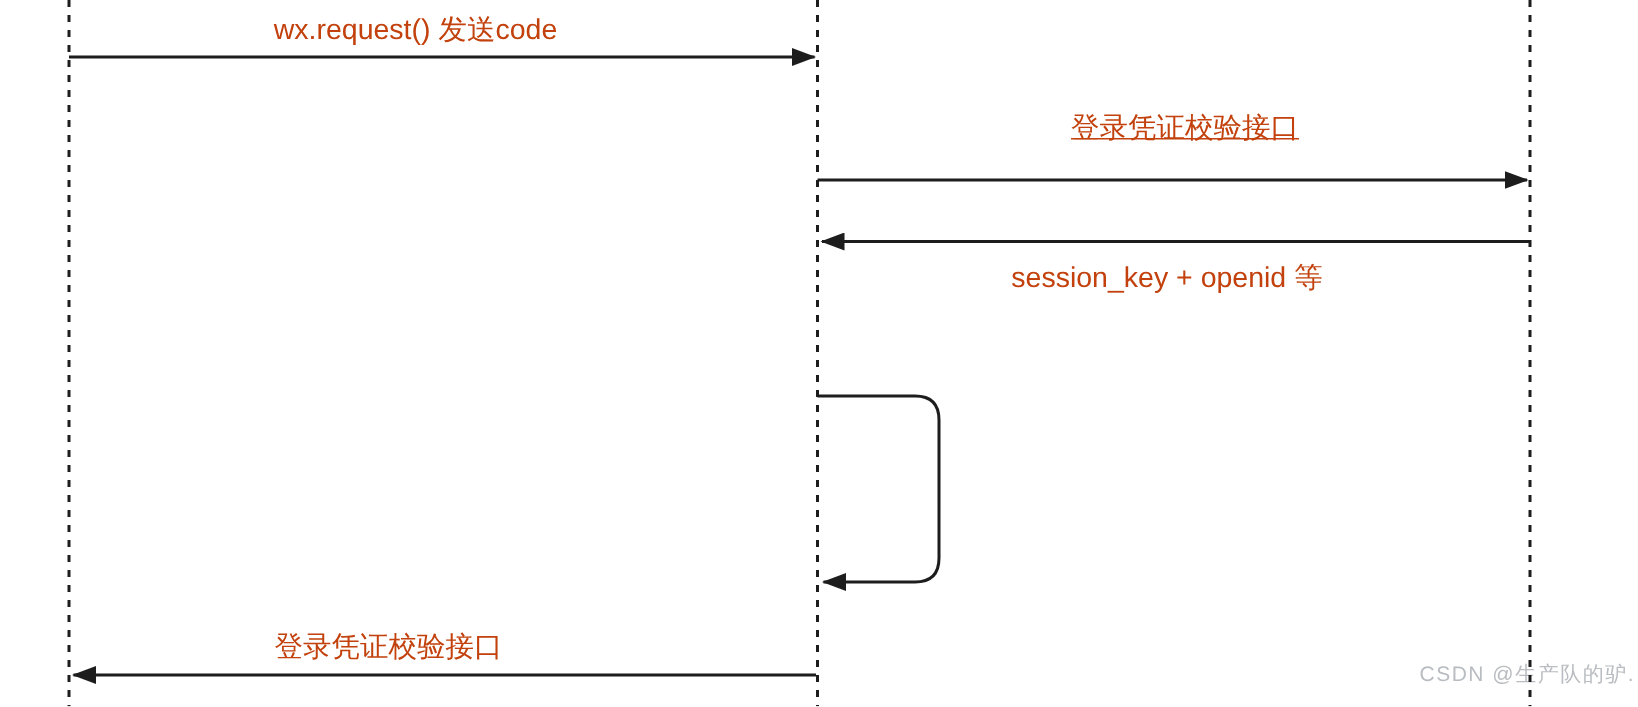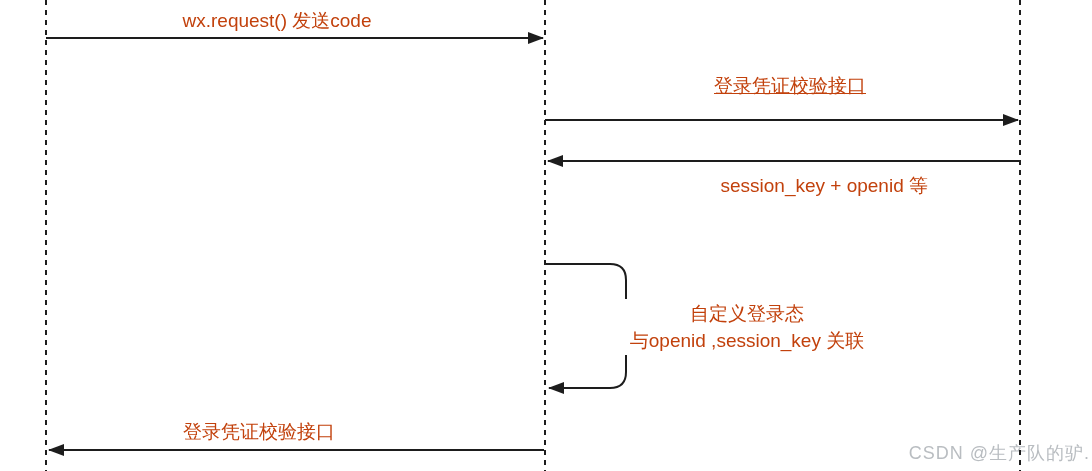--- a/index.html
+++ b/index.html
@@ -49,21 +49,21 @@
   }
   .msg-label.boxed {
     background: #ffffff;
     padding: 1px 0;
   }
 
   .watermark {
     position: absolute;
     top: 441px;
     right: 2px;
-    font-size: 18px;
+    font-size: 14px;
     color: #b9bdc1;
     letter-spacing: 1px;
     z-index: 1;
     white-space: nowrap;
   }
 </style>
 </head>
 <body>
 
 <div class="canvas">
@@ -93,26 +93,22 @@
   </svg>
 
   <div class="msg-label" style="left:127px; top:7px; width:300px;">
     <span>wx.request() 发送code</span>
   </div>
 
   <div class="msg-label" style="left:640px; top:72px; width:300px;text-decoration:underline;">
     <div>登录凭证校验接口</div>
   </div>
 
-  <div class="msg-label" style="left:628px; top:172px; width:300px;text-align:right;">
+  <div class="msg-label" style="left:628px; top:172px; width:300px;">
     <span>session_key + openid 等</span>
   </div>
 
-  <div class="msg-label boxed" style="left:572px; top:299px; width:350px;">
-    <div>自定义登录态</div>
-    <div>与openid ,session_key 关联</div>
-  </div>
 
   <div class="msg-label" style="left:109px; top:418px; width:300px;">
     <span>登录凭证校验接口</span>
   </div>
 
 </div>
 
 </body></html>

